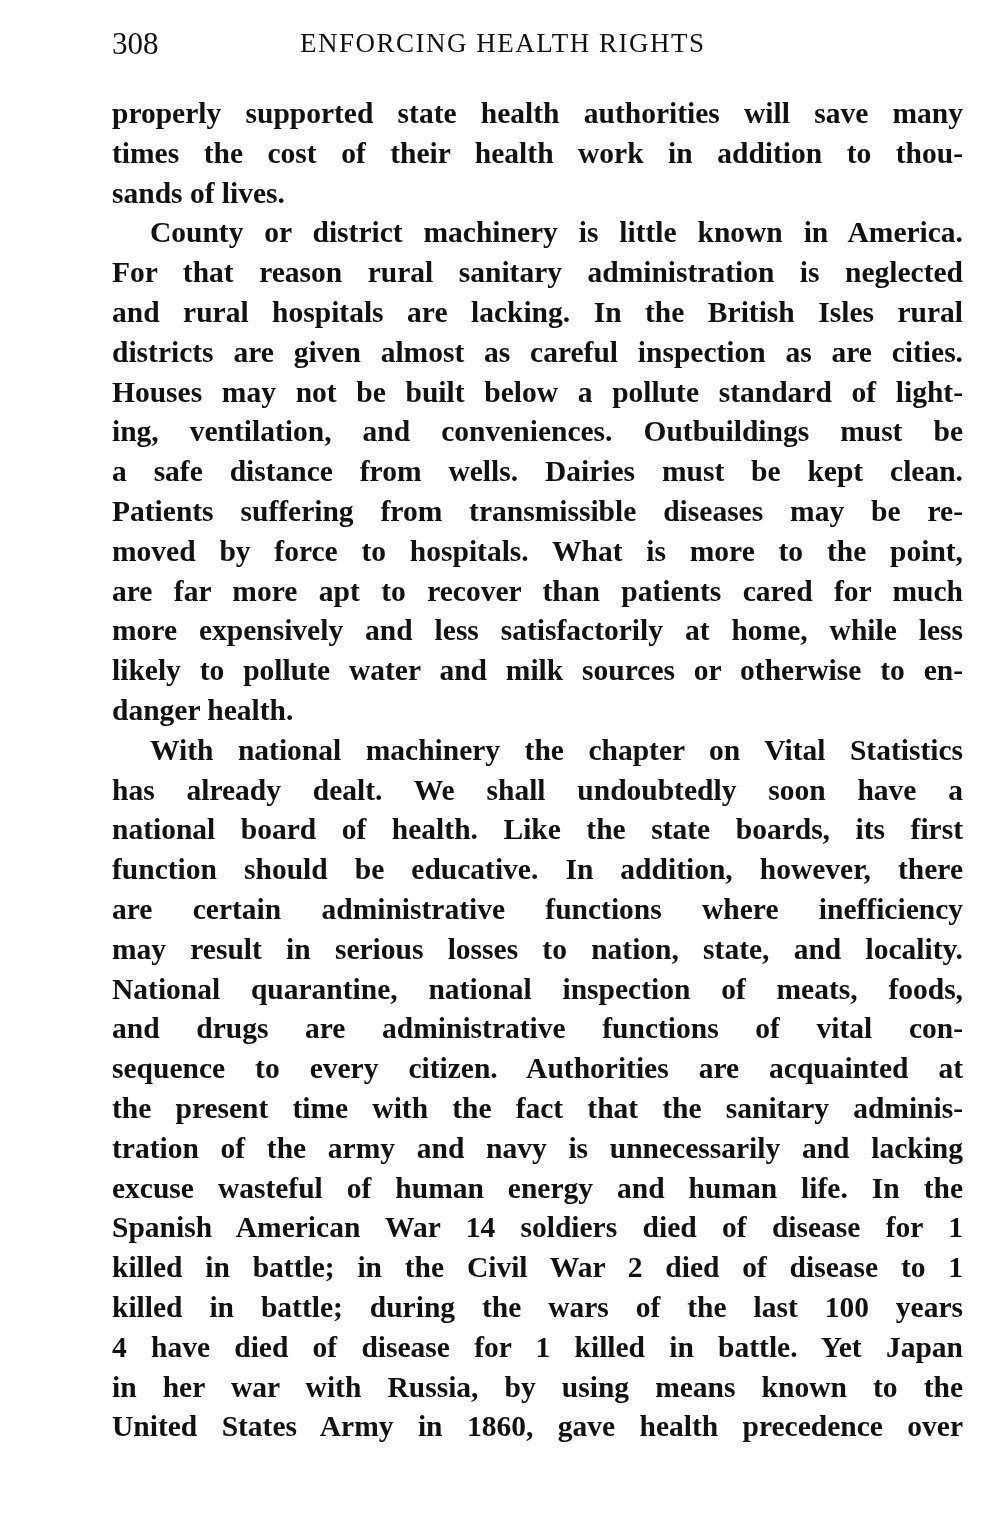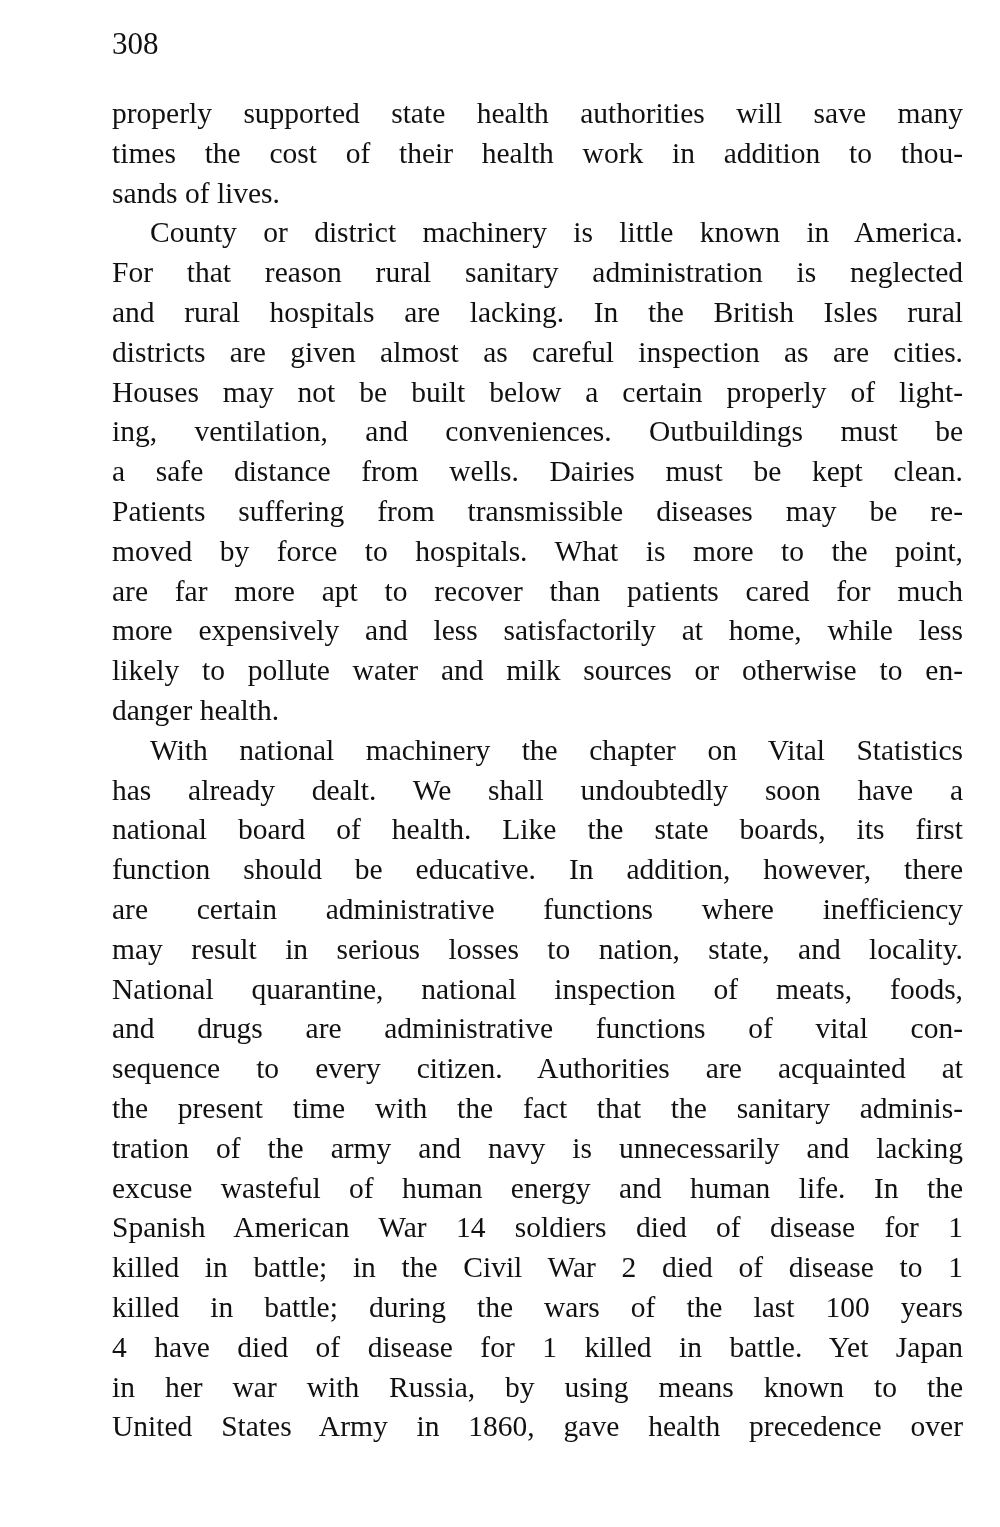--- a/index.html
+++ b/index.html
@@ -2,45 +2,46 @@
 <html><head>
 <meta charset="utf-8">
 <style>
   html, body { margin: 0; padding: 0; background: #ffffff; }
   body { width: 1000px; height: 1527px; position: relative; overflow: hidden; }
   .page { position: absolute; left: 112px; top: 18px; width: 851px; color: #111; font-family: "Liberation Serif", "DejaVu Serif", serif; }
   .running-head { position: relative; height: 52px; }
   .page-num { position: absolute; left: 0; top: 8px; font-size: 31px; }
   .head-title { position: absolute; left: 188px; top: 10px; font-size: 27px; letter-spacing: 1.5px; }
   .body { margin-top: 24px; font-size: 29.5px; line-height: 39.8px; }
-  .line { display: block; white-space: nowrap; text-align: justify; text-align-last: justify; height: 39.8px; }
+  .line { display: block; white-space: nowrap; text-align: justify; text-align-last: justify; height: 39.8px; font-weight: bold; }
   .line.last { text-align-last: left; }
   .line.indent { padding-left: 38px; }
 </style>
 </head>
 <body>
 
 <div class="page">
   <div class="running-head">
     <span class="page-num">308</span>
+    <span class="head-title">ENFORCING HEALTH RIGHTS</span>
   </div>
 
   <div class="body">
     <div>
       <span class="line">properly supported state health authorities will save many</span>
       <span class="line">times the cost of their health work in addition to thou-</span>
       <span class="line last">sands of lives.</span>
     </div>
 
     <div>
       <span class="line indent">County or district machinery is little known in America.</span>
       <span class="line">For that reason rural sanitary administration is neglected</span>
       <span class="line">and rural hospitals are lacking. In the British Isles rural</span>
       <span class="line">districts are given almost as careful inspection as are cities.</span>
-      <span class="line">Houses may not be built below a certain properly of light-</span>
+      <span class="line">Houses may not be built below a pollute standard of light-</span>
       <span class="line">ing, ventilation, and conveniences. Outbuildings must be</span>
       <span class="line">a safe distance from wells. Dairies must be kept clean.</span>
       <span class="line">Patients suffering from transmissible diseases may be re-</span>
       <span class="line">moved by force to hospitals. What is more to the point,</span>
       <span class="line">are far more apt to recover than patients cared for much</span>
       <span class="line">more expensively and less satisfactorily at home, while less</span>
       <span class="line">likely to pollute water and milk sources or otherwise to en-</span>
       <span class="line last">danger health.</span>
     </div>
 

